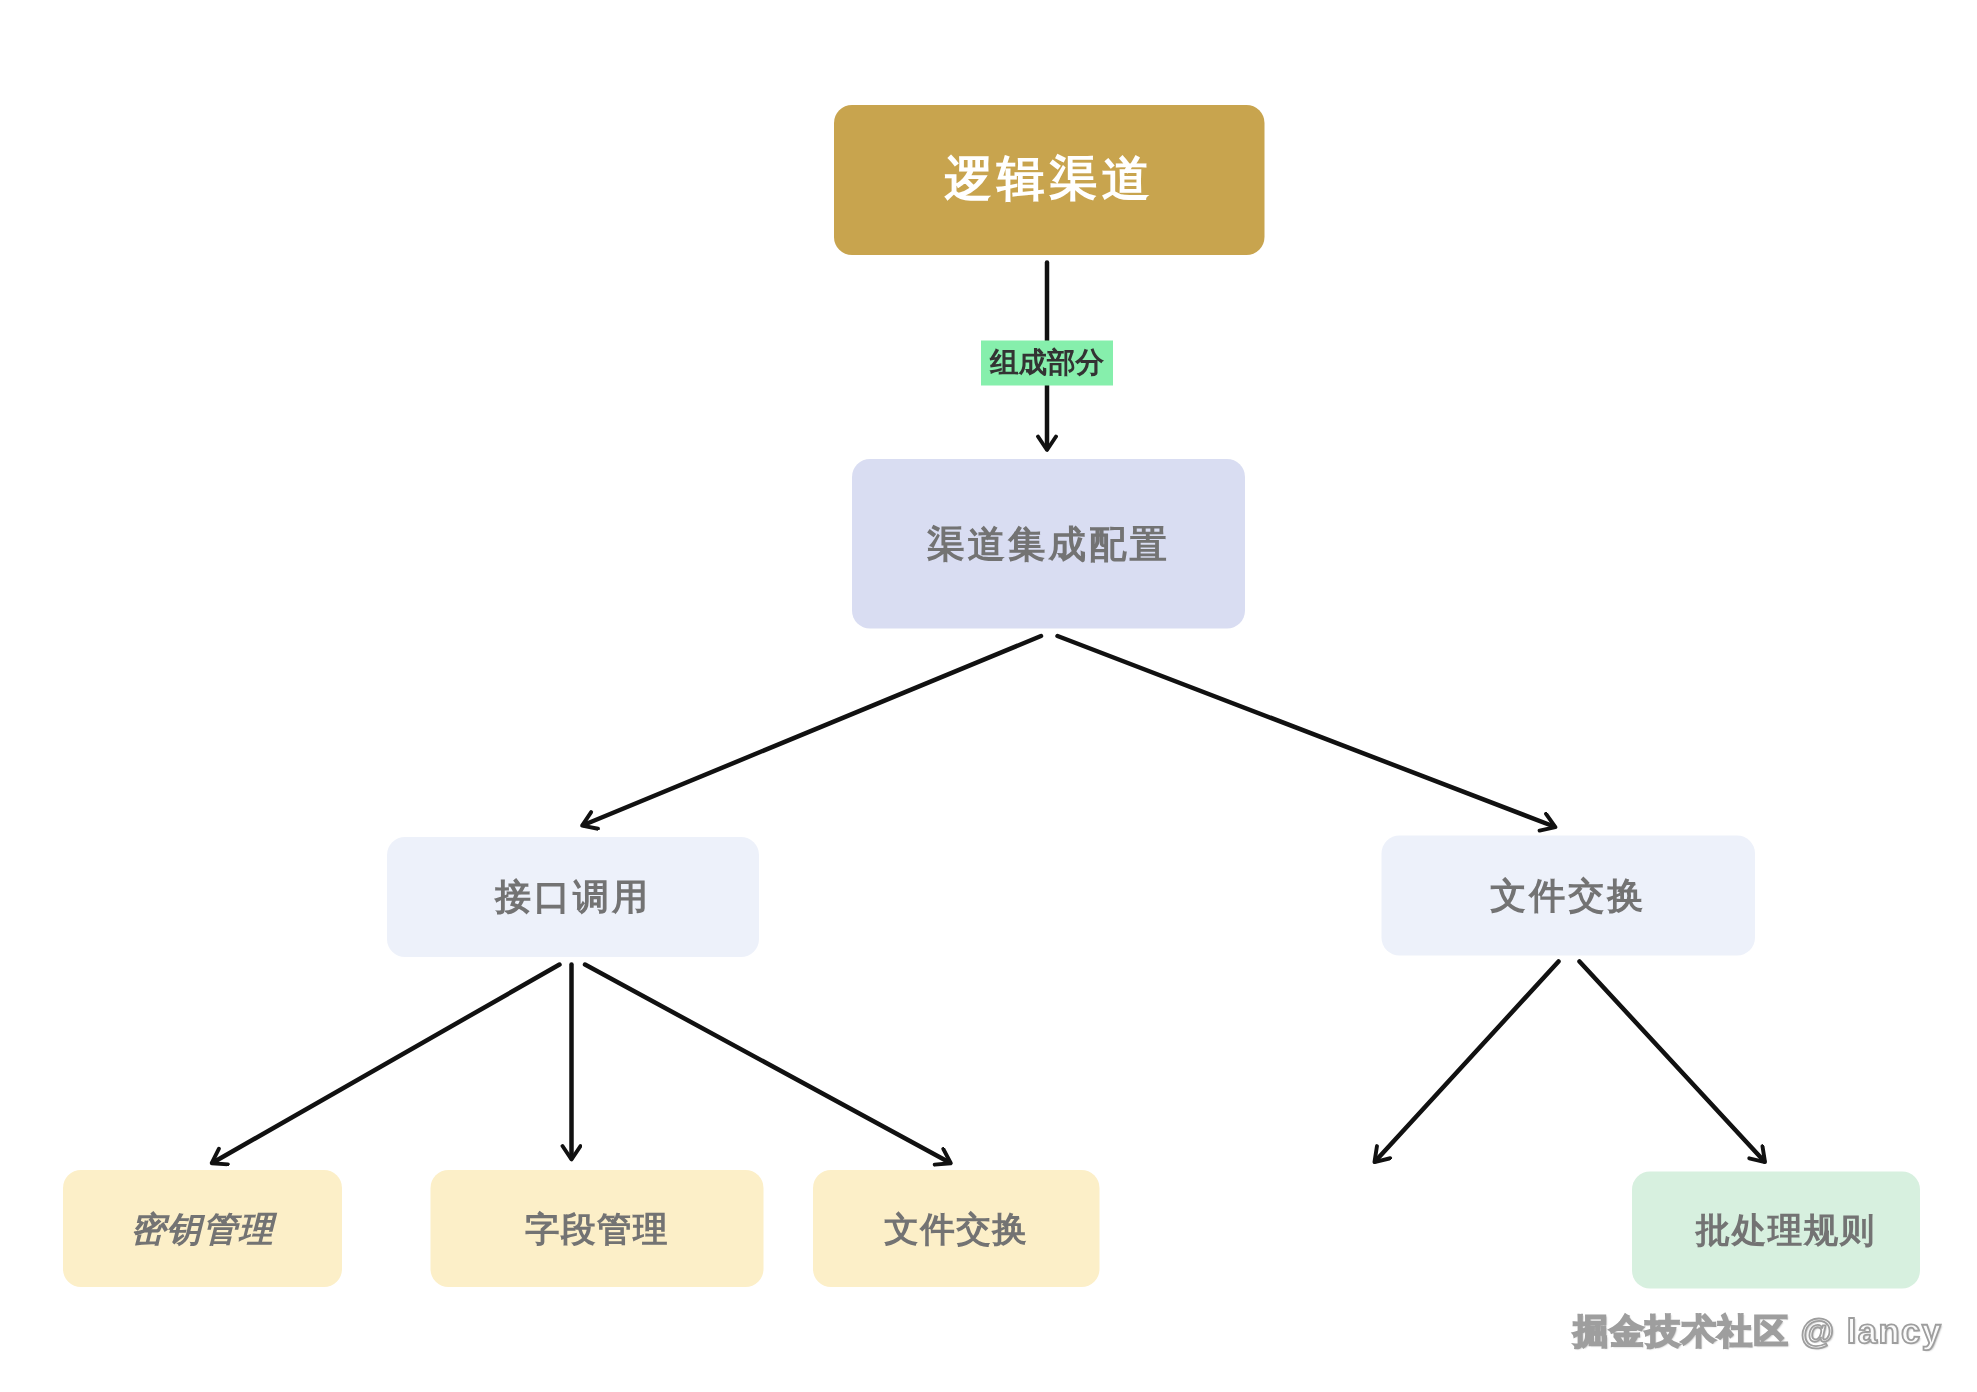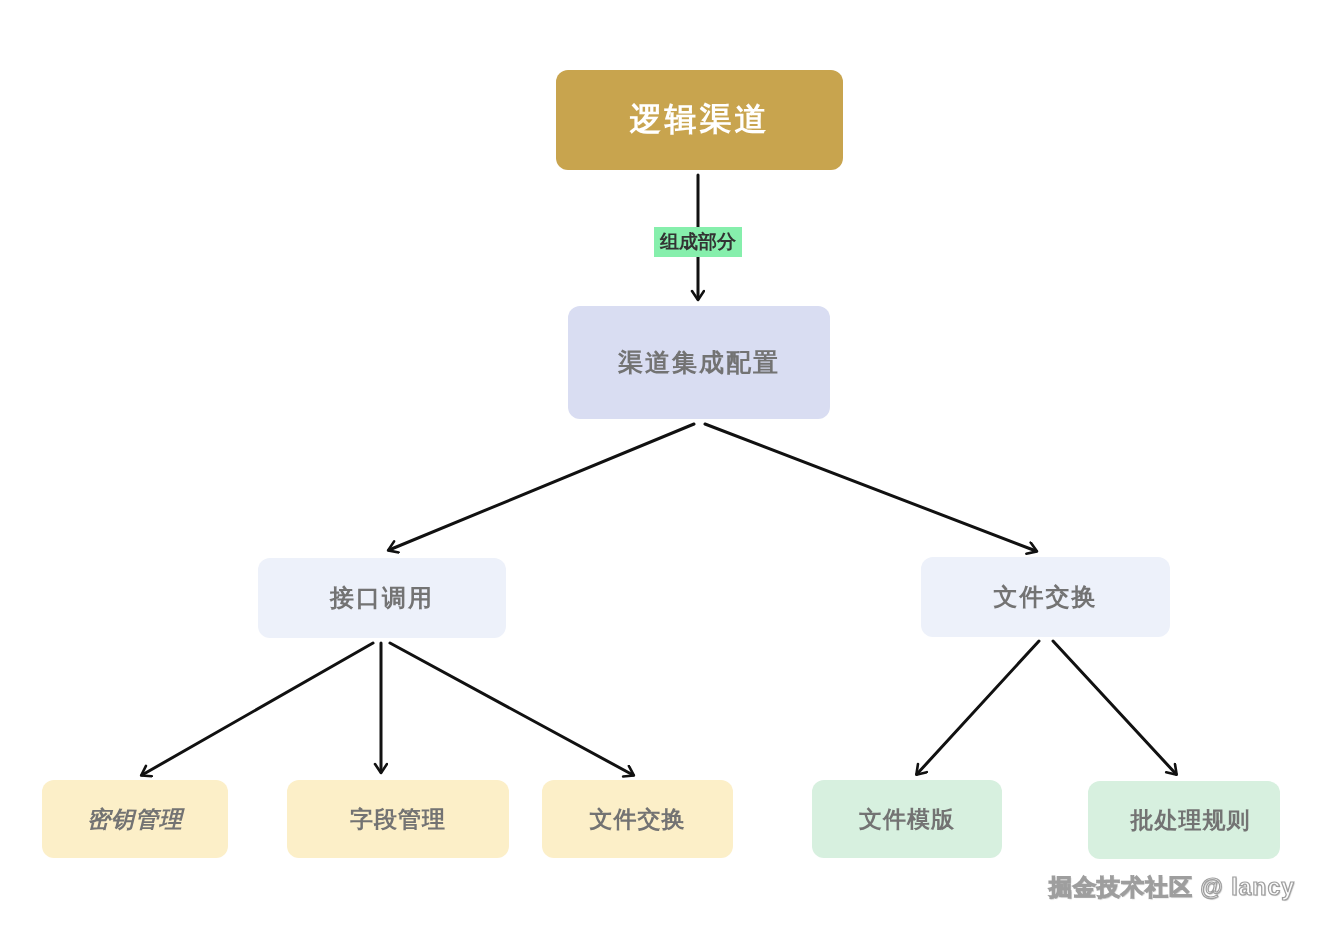--- a/index.html
+++ b/index.html
@@ -118,19 +118,18 @@
   <div class="node node-mid node-file">文件交换</div>
 
   <div class="node node-mid node-api">接口调用</div>
 
   <div class="node node-leaf leaf-yellow node-key">密钥管理</div>
 
   <div class="node node-leaf leaf-yellow node-field">字段管理</div>
 
   <div class="node node-leaf leaf-yellow node-result">文件交换</div>
 
-  <div class="node node-leaf leaf-green node-template">文件模版</div>
 
   <div class="node node-leaf leaf-green node-batch">批处理规则</div>
 
   <div class="watermark">掘金技术社区 @ lancy</div>
 
 </div>
 
 </body></html>

